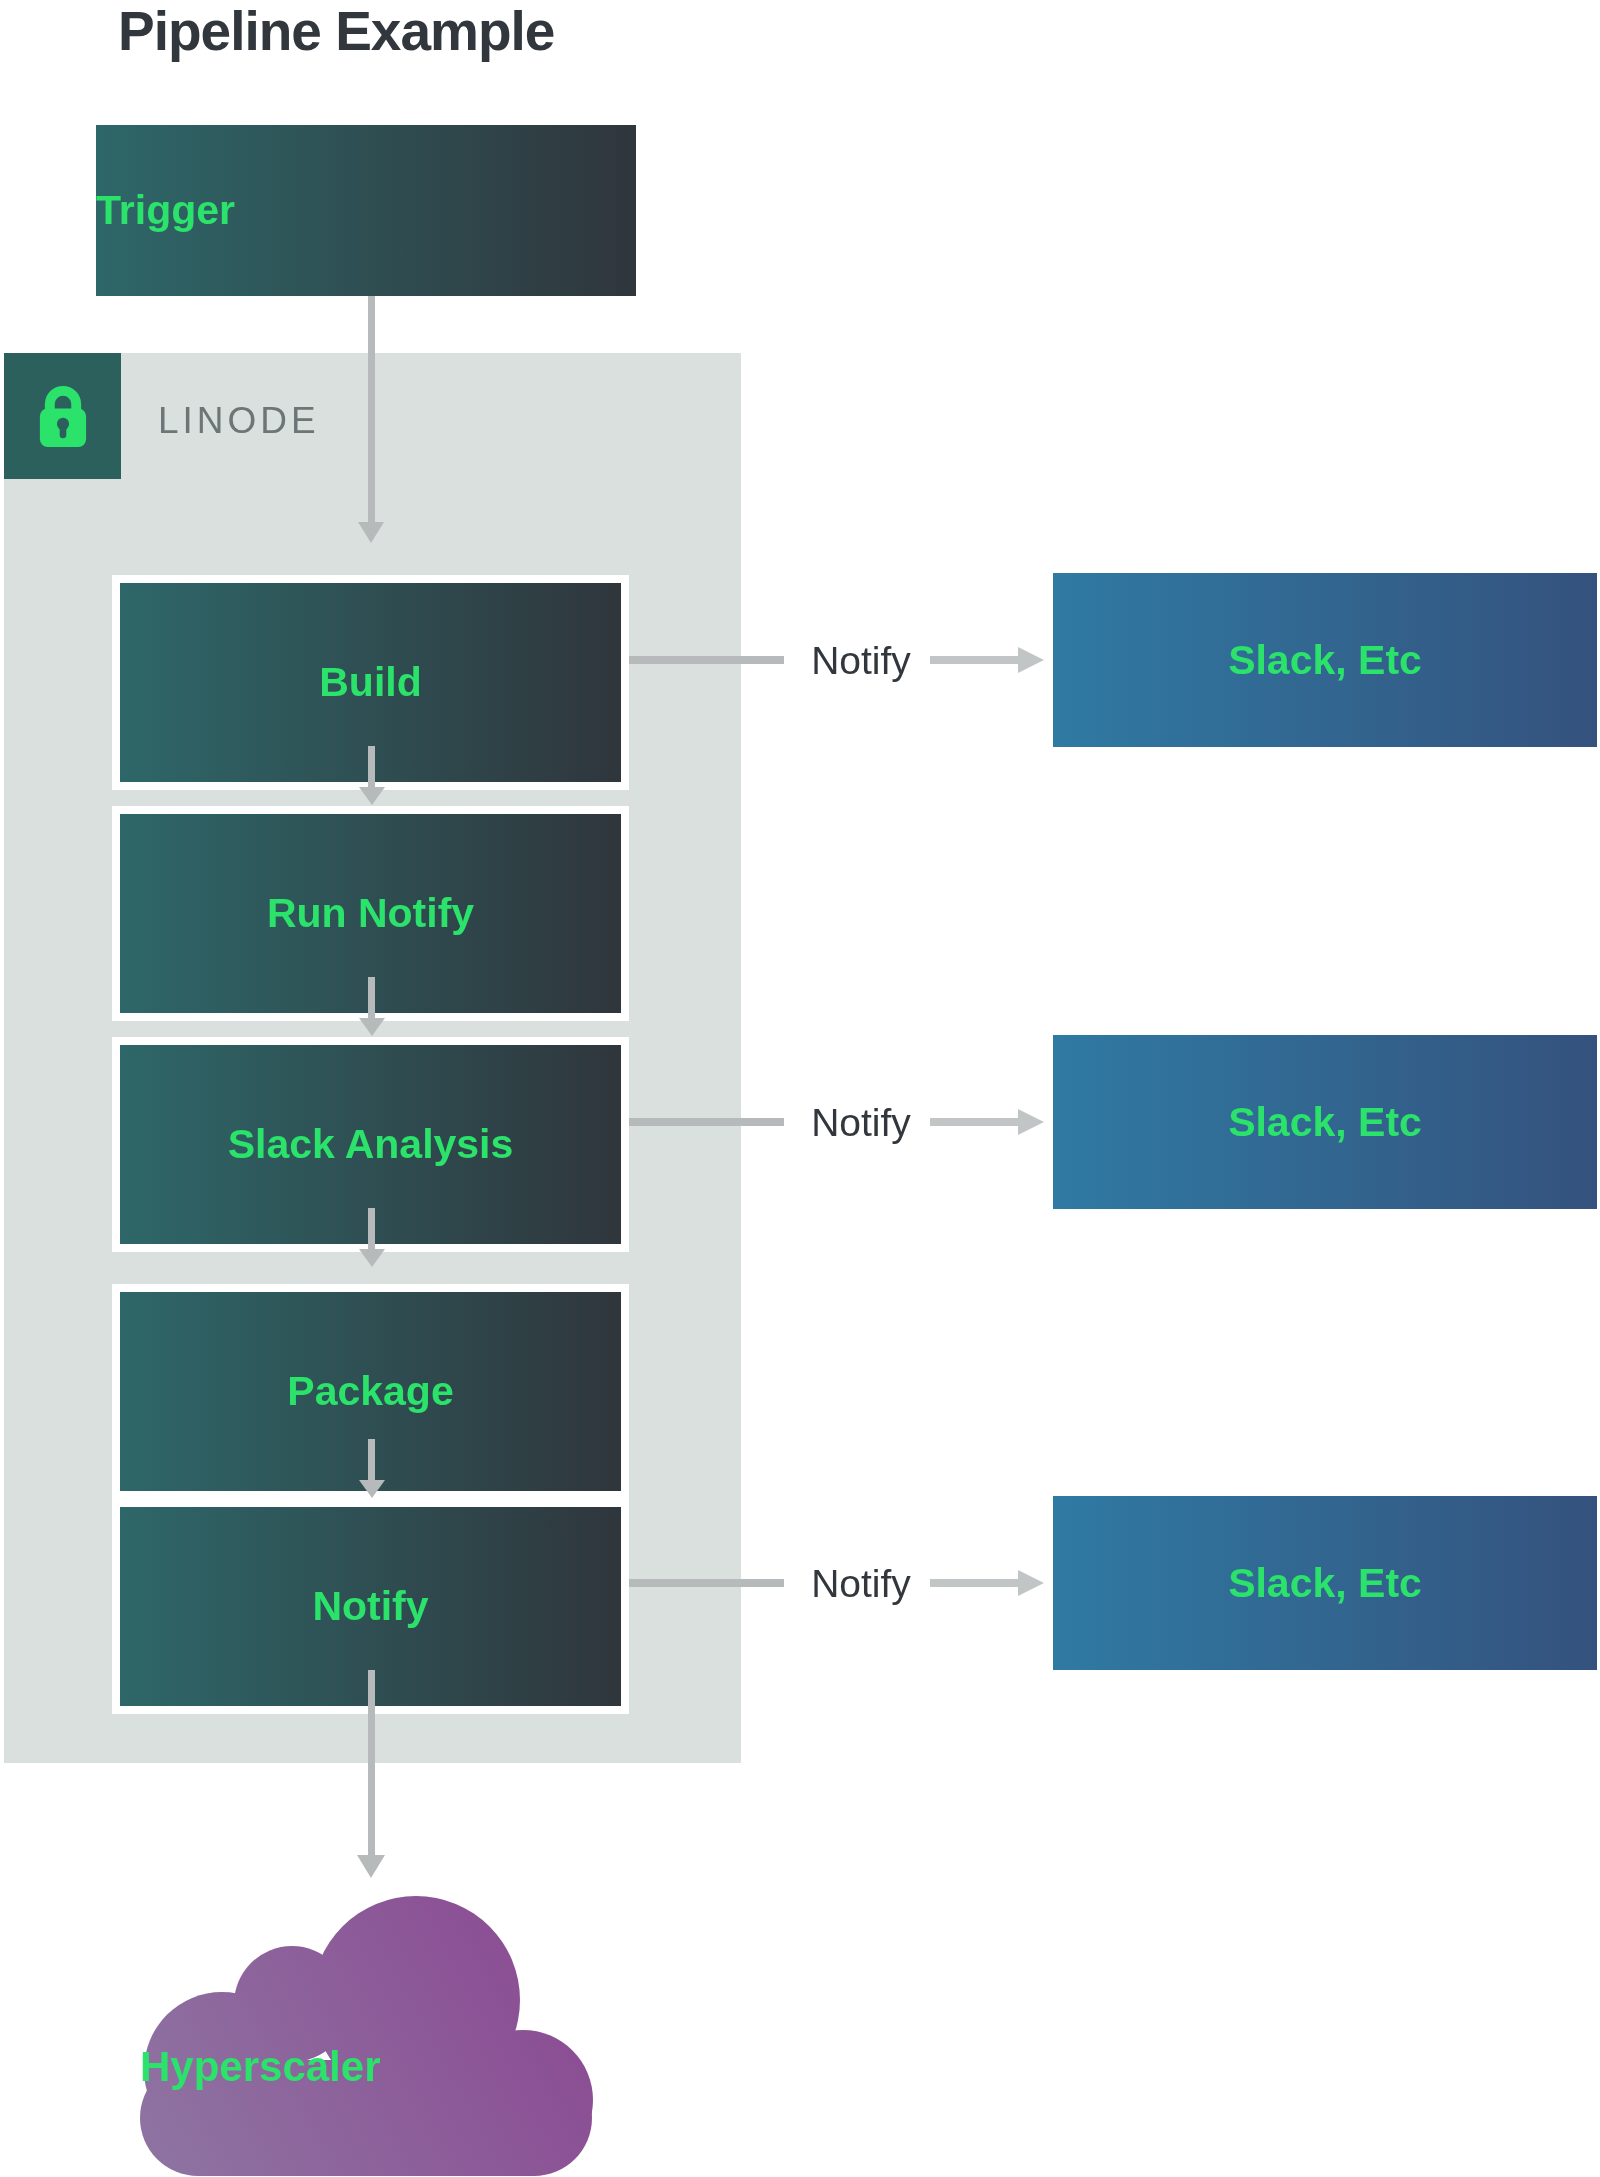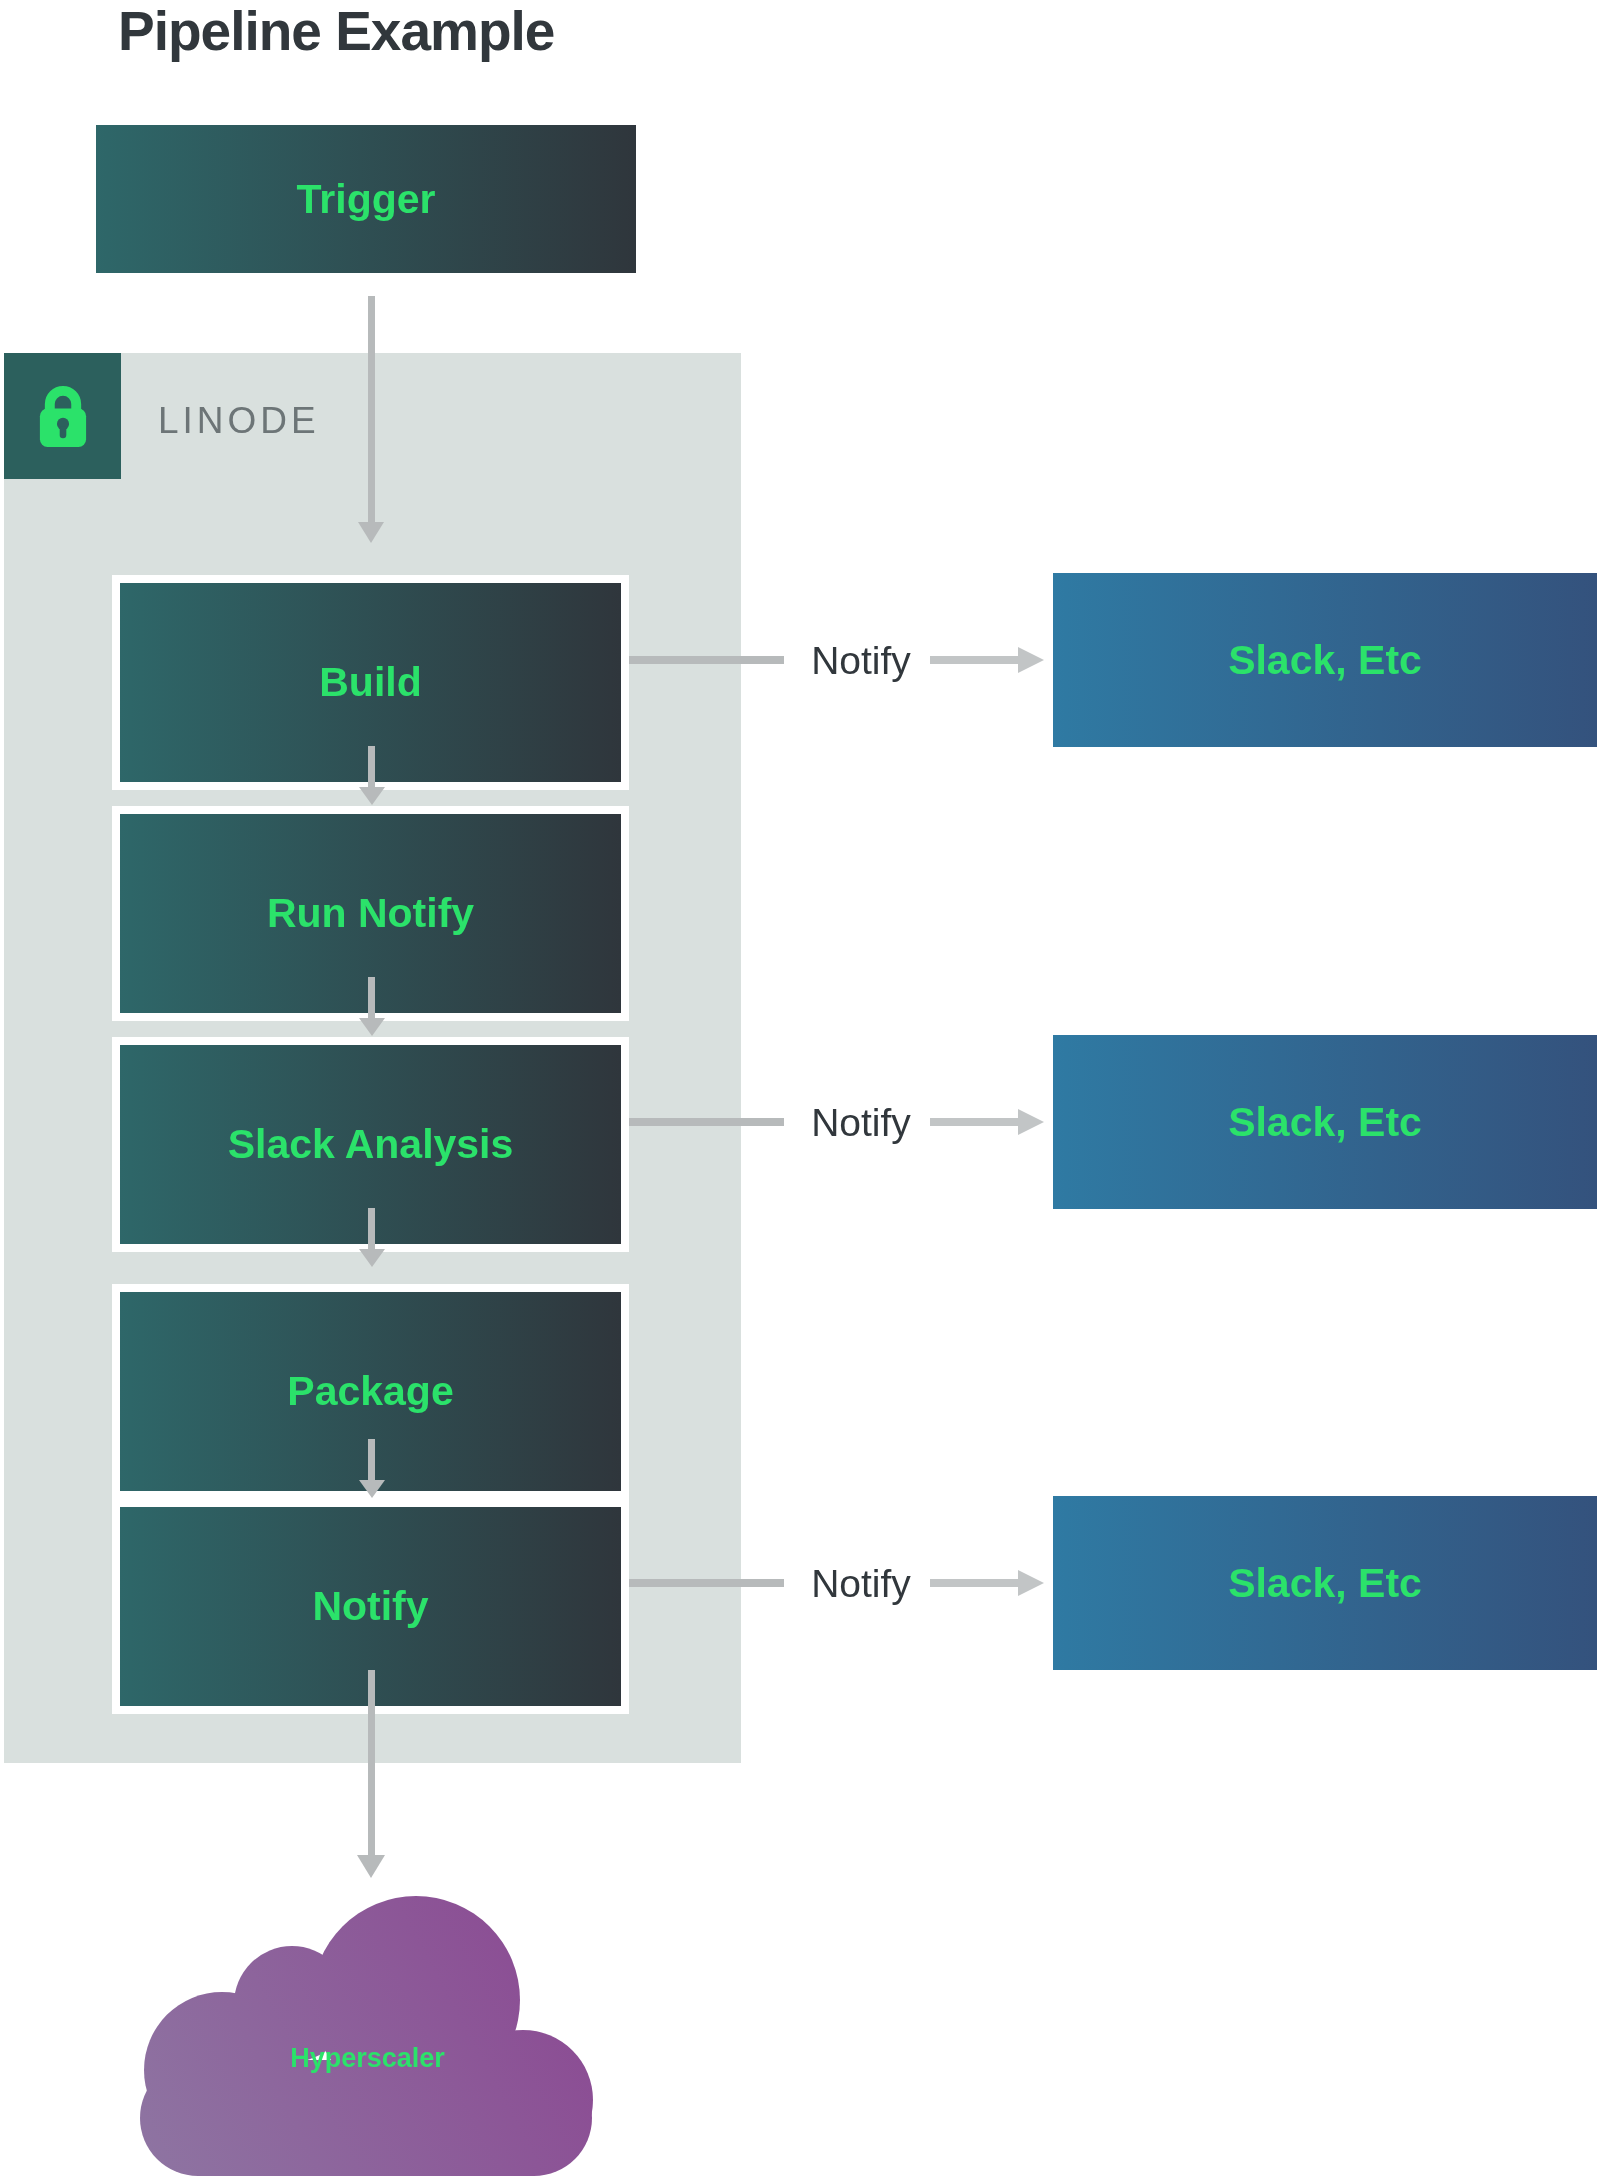--- a/index.html
+++ b/index.html
@@ -19,22 +19,22 @@
     position:absolute;left:4px;top:353px;width:117px;height:126px;background:#2c605d;
     display:flex;align-items:center;justify-content:center;
   }
   .platform-label{
     position:absolute;left:158px;top:399px;font-size:37px;color:#6d7577;
     letter-spacing:4px;line-height:44px;
   }
   
   .node-gradient{background:linear-gradient(90deg,#2e6769 0%,#2f363c 100%);}
   .trigger-node{
-    position:absolute;left:96px;top:125px;width:540px;height:148px;
-    display:flex;align-items:center;justify-content:center;
+    position:absolute;left:96px;top:125px;width:540px;height:171px;
+    display:flex;align-items:center;justify-content:flex-start;
   }
   .stage-node{
     position:absolute;left:112px;width:517px;height:215px;box-sizing:border-box;
     border:8px solid #ffffff;display:flex;align-items:center;justify-content:center;
   }
   .s1{top:575px}.s2{top:806px}.s3{top:1037px}.s4{top:1284px}.s5{top:1499px}
   .node-label{
     color:#2be26a;font-size:41px;font-weight:bold;letter-spacing:0px;
   }
   
@@ -61,22 +61,22 @@
   .n1ah{top:647px}.n2ah{top:1109px}.n3ah{top:1570px}
   .target-node{
     position:absolute;left:1053px;width:544px;height:174px;
     background:linear-gradient(90deg,#2f7aa3 0%,#34527d 100%);
     display:flex;align-items:center;justify-content:center;
   }
   .t1{top:573px}.t2{top:1035px}.t3{top:1496px}
   
   .cloud-svg{position:absolute;left:140px;top:1892px;}
   .cloud-label{
-    position:absolute;left:140px;top:2043px;width:455px;text-align:center;
-    color:#2be26a;font-size:27px;font-weight:bold;
+    position:absolute;left:140px;top:2043px;width:455px;text-align:left;
+    color:#2be26a;font-size:42px;font-weight:bold;
   }
 </style>
 </head>
 <body>
 
 <div class="canvas">
 
   <div class="page-title">Pipeline Example</div>
 
   <div class="pipeline-container"></div>

